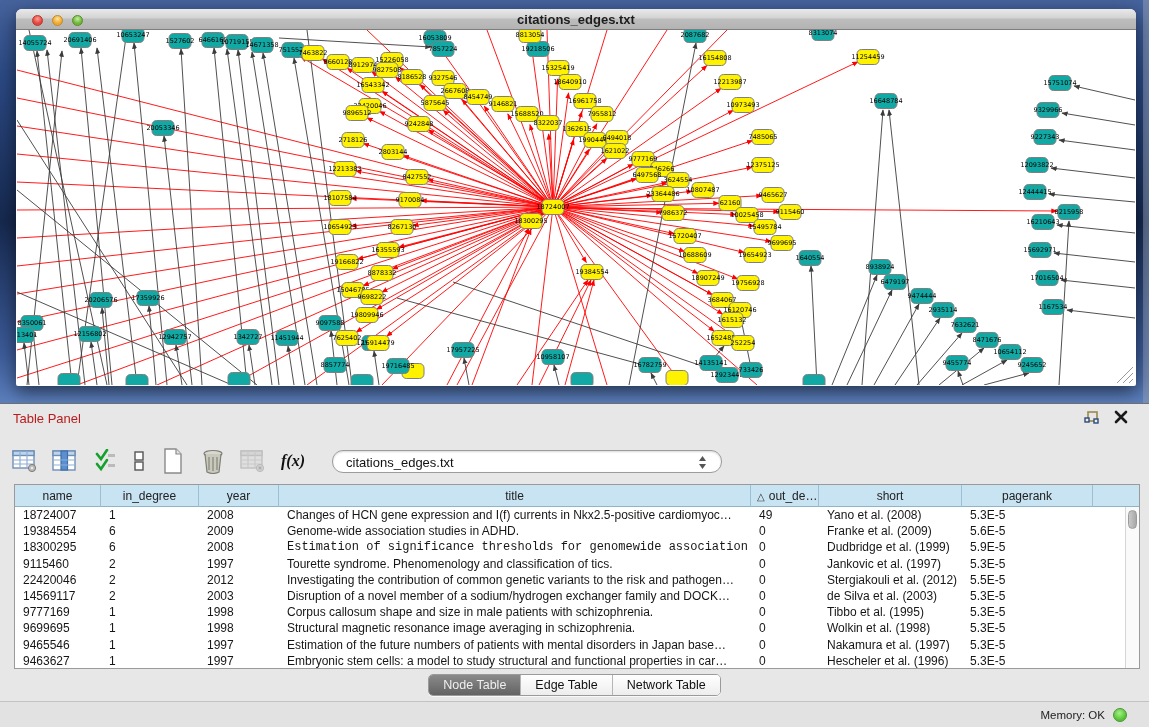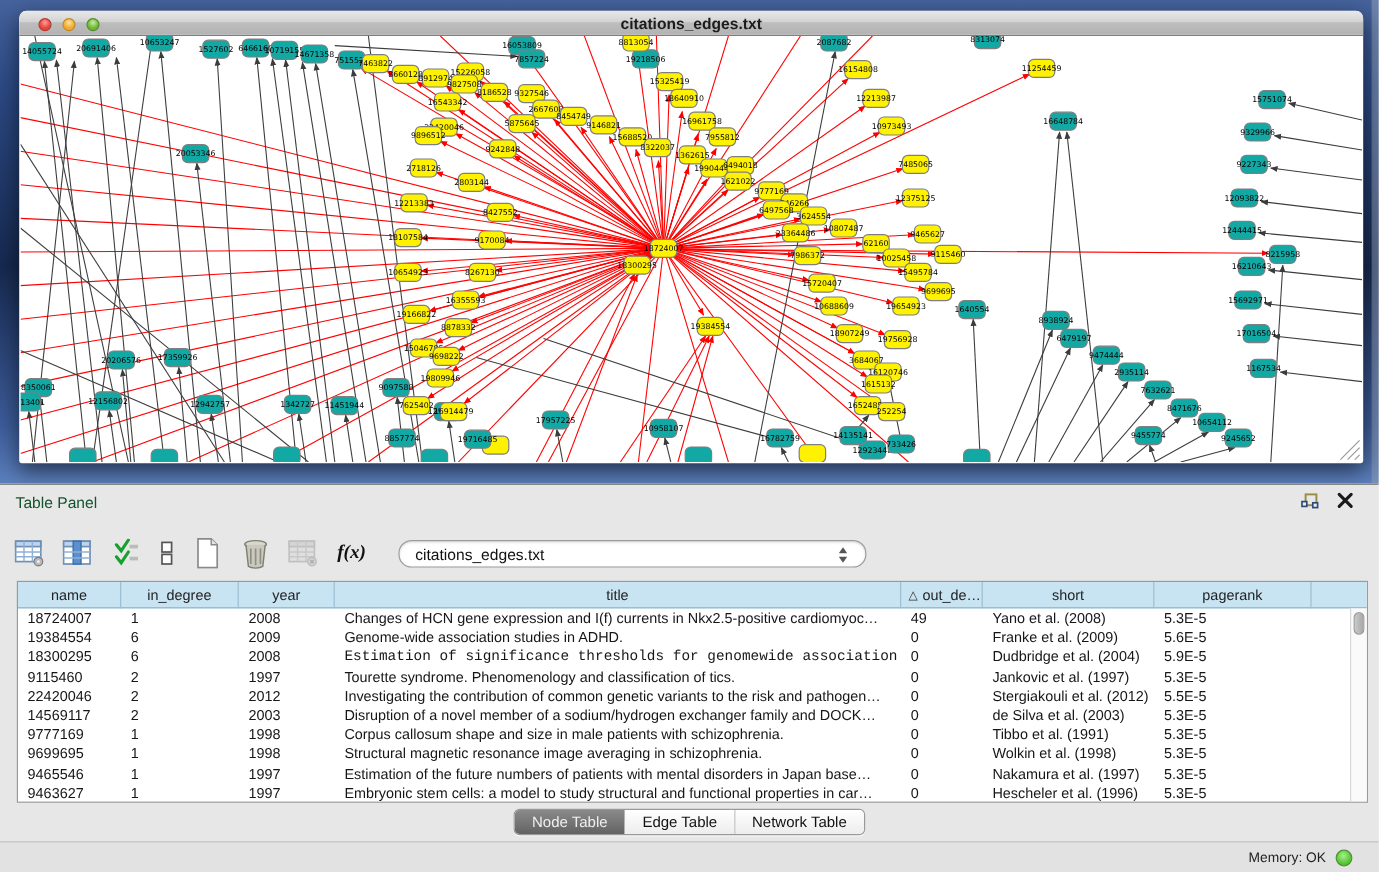--- a/index.html
+++ b/index.html
@@ -21,21 +21,21 @@
   #tl-close { left:16px; background:radial-gradient(circle at 50% 32%,#ff9d95 0%,#e4453c 60%); border:1px solid #b33730; }
   #tl-min   { left:36px; background:radial-gradient(circle at 50% 32%,#ffe2a0 0%,#f0a92f 60%); border:1px solid #c08a22; }
   #tl-zoom  { left:56px; background:radial-gradient(circle at 50% 32%,#c3efa2 0%,#6fb536 60%); border:1px solid #538c26; }
   #wtitle { position:absolute; left:0; right:0; top:3px; text-align:center; font-size:13px; font-weight:bold; color:#1c1c1c; }
   #canvas { position:absolute; left:1px; top:21px; width:1118px; height:355px; background:#fff; overflow:hidden; }
   #graph-svg { display:block; }
 
   
   #tablepanel { position:absolute; left:0; top:403px; width:1149px; height:324px; background:#e7e7e7; border-top:1px solid #6f6f6f; }
   #tp-header { position:absolute; left:0; top:0; width:100%; height:28px; }
-  #tp-title { position:absolute; left:13px; top:7px; font-size:13px; color:#14532d; }
+  #tp-title { position:absolute; left:13px; top:7px; font-size:13px; color:#b91c1c; }
   #tp-float { position:absolute; right:48px; top:5px; width:18px; height:18px; cursor:default; }
   #tp-close { position:absolute; right:20px; top:5px; width:16px; height:16px; }
 
   #tp-toolbar { position:absolute; left:10px; top:36px; height:42px; display:flex; align-items:center; gap:10px; }
   .tbtn { width:30px; height:32px; display:flex; align-items:center; justify-content:center; }
   .fx { font-family:"Liberation Serif", serif; font-style:italic; font-weight:bold; font-size:16px; color:#111; }
   #table-combo { position:relative; width:390px; height:23px; margin-left:14px; background:#fff;
     border:1px solid #9c9c9c; border-radius:11px; box-shadow:inset 0 1px 2px rgba(0,0,0,.15); }
   #table-combo .val { position:absolute; left:13px; top:4px; font-size:13px; color:#111; }
   #table-combo .steppers { position:absolute; right:14px; top:4px; }
@@ -942,21 +942,21 @@
             <div class="tcell" style="width: 68px;">0</div>
             <div class="tcell" style="width: 143px;">Franke et al. (2009)</div>
             <div class="tcell" style="width: 131px;">5.6E-5</div>
           </div>
           <div class="trow">
             <div class="tcell" style="width: 86px;">18300295</div>
             <div class="tcell" style="width: 98px;">6</div>
             <div class="tcell" style="width: 80px;">2008</div>
             <div class="tcell" style="width: 472px; font-family: Liberation Mono, monospace;">Estimation of significance thresholds for genomewide association scans.</div>
             <div class="tcell" style="width: 68px;">0</div>
-            <div class="tcell" style="width: 143px;">Dudbridge et al. (2004)</div>
+            <div class="tcell" style="width: 143px;">Dudbridge et al. (1999)</div>
             <div class="tcell" style="width: 131px;">5.9E-5</div>
           </div>
           <div class="trow">
             <div class="tcell" style="width: 86px;">9115460</div>
             <div class="tcell" style="width: 98px;">2</div>
             <div class="tcell" style="width: 80px;">1997</div>
             <div class="tcell" style="width: 472px;">Tourette syndrome. Phenomenology and classification of tics.</div>
             <div class="tcell" style="width: 68px;">0</div>
             <div class="tcell" style="width: 143px;">Jankovic et al. (1997)</div>
             <div class="tcell" style="width: 131px;">5.3E-5</div>
@@ -978,21 +978,21 @@
             <div class="tcell" style="width: 68px;">0</div>
             <div class="tcell" style="width: 143px;">de Silva et al. (2003)</div>
             <div class="tcell" style="width: 131px;">5.3E-5</div>
           </div>
           <div class="trow">
             <div class="tcell" style="width: 86px;">9777169</div>
             <div class="tcell" style="width: 98px;">1</div>
             <div class="tcell" style="width: 80px;">1998</div>
             <div class="tcell" style="width: 472px;">Corpus callosum shape and size in male patients with schizophrenia.</div>
             <div class="tcell" style="width: 68px;">0</div>
-            <div class="tcell" style="width: 143px;">Tibbo et al. (1991)</div>
+            <div class="tcell" style="width: 143px;">Tibbo et al. (1995)</div>
             <div class="tcell" style="width: 131px;">5.3E-5</div>
           </div>
           <div class="trow">
             <div class="tcell" style="width: 86px;">9699695</div>
             <div class="tcell" style="width: 98px;">1</div>
             <div class="tcell" style="width: 80px;">1998</div>
             <div class="tcell" style="width: 472px;">Structural magnetic resonance image averaging in schizophrenia.</div>
             <div class="tcell" style="width: 68px;">0</div>
             <div class="tcell" style="width: 143px;">Wolkin et al. (1998)</div>
             <div class="tcell" style="width: 131px;">5.3E-5</div>

